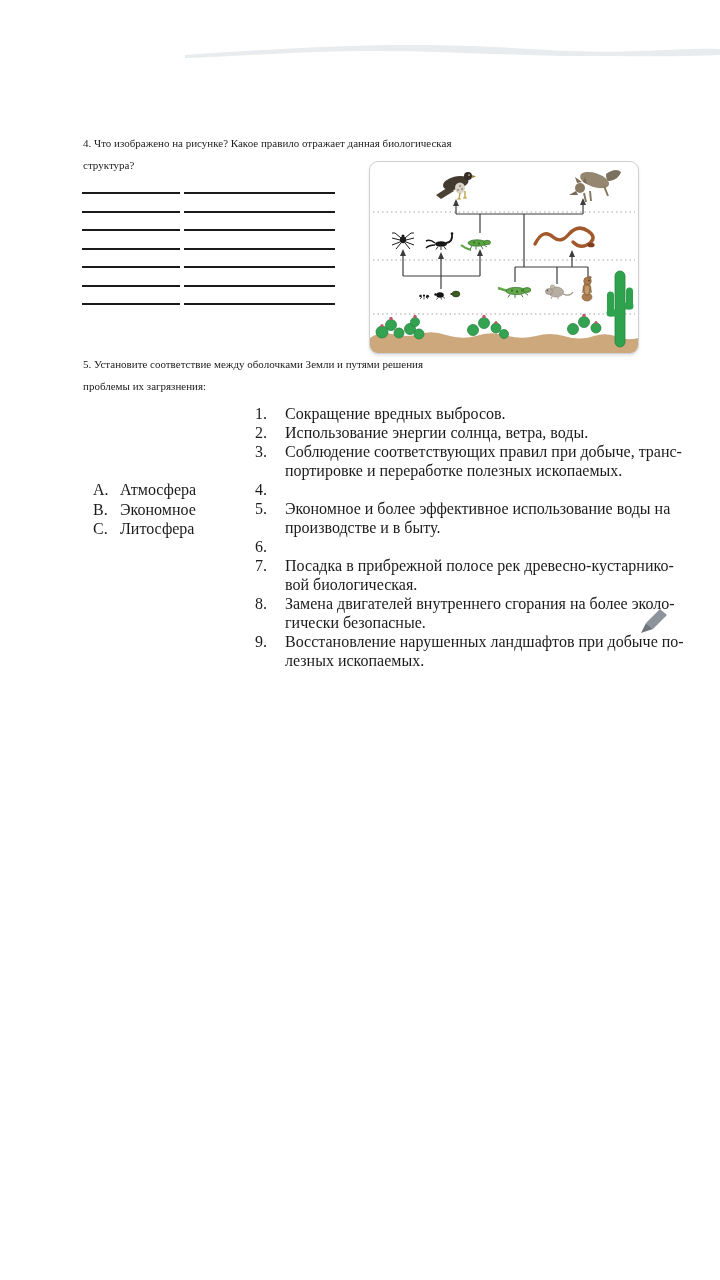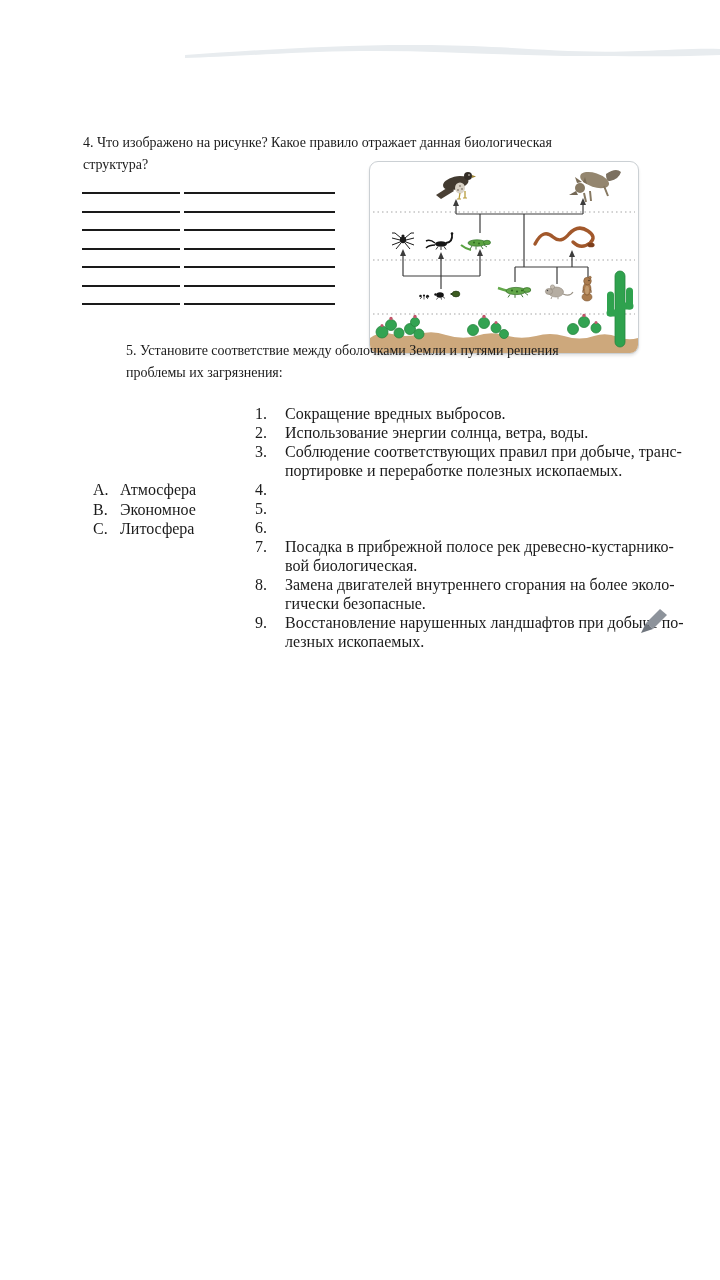--- a/index.html
+++ b/index.html
@@ -1,23 +1,23 @@
 <!DOCTYPE html>
 <html><head>
 <meta charset="utf-8">
 <style>
   html,body { margin:0; padding:0; background:#ffffff; }
   body { width:720px; height:1280px; font-family:"Liberation Serif", serif; color:#1b1b1b; }
   .page { position:relative; width:720px; height:1280px; background:#fff; overflow:hidden; }
 
   .top-edge { position:absolute; left:0; top:0; width:720px; height:64px; pointer-events:none; }
 
-  .para { position:absolute; font-size:14px; line-height:22px; white-space:pre; color:#1b1b1b; }
+  .para { position:absolute; font-size:11px; line-height:22px; white-space:pre; color:#1b1b1b; }
   .q4-para { left:83px; top:132px; }
-  .q5-para { left:83px; top:340px;margin-left:43px; }
+  .q5-para { left:83px; top:353px; }
 
   .ans-line { position:absolute; left:82px; width:253px; display:flex; gap:4px; }
   .ans-line .seg { display:block; height:2px; background:#1a1a1a; }
   .ans-line .seg1 { width:98px; }
   .ans-line .seg2 { flex:1; }
 
   .figure { position:absolute; left:369px; top:161px; width:268px; height:191px;
             background:#fff; border:1px solid #cbd0d4; border-radius:9px;
             overflow:hidden; box-shadow:0 2px 3px rgba(0,0,0,0.10); }
 
@@ -281,20 +281,22 @@
     <div class="sol-item">
       <span class="sol-num">3.</span>
       <div class="sol-text">Соблюдение соответствующих правил при добыче, транс-
 портировке и переработке полезных ископаемых.</div>
     </div>
     <div class="sol-item">
       <span class="sol-num">4.</span>
     </div>
     <div class="sol-item">
       <span class="sol-num">5.</span>
+      <div class="sol-text">Экономное и более эффективное использование воды на
+производстве и в быту.</div>
     </div>
     <div class="sol-item">
       <span class="sol-num">6.</span>
     </div>
     <div class="sol-item">
       <span class="sol-num">7.</span>
       <div class="sol-text">Посадка в прибрежной полосе рек древесно-кустарнико-
 вой биологическая.</div>
     </div>
     <div class="sol-item">

